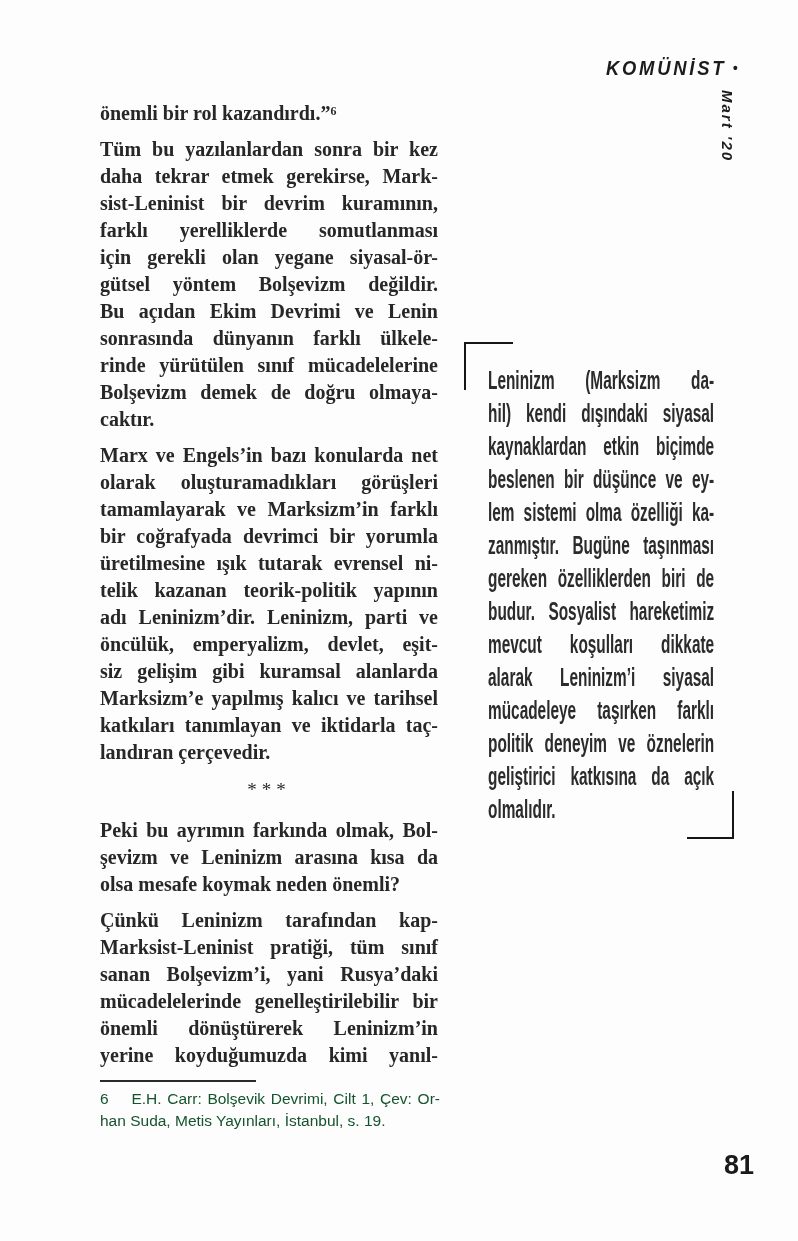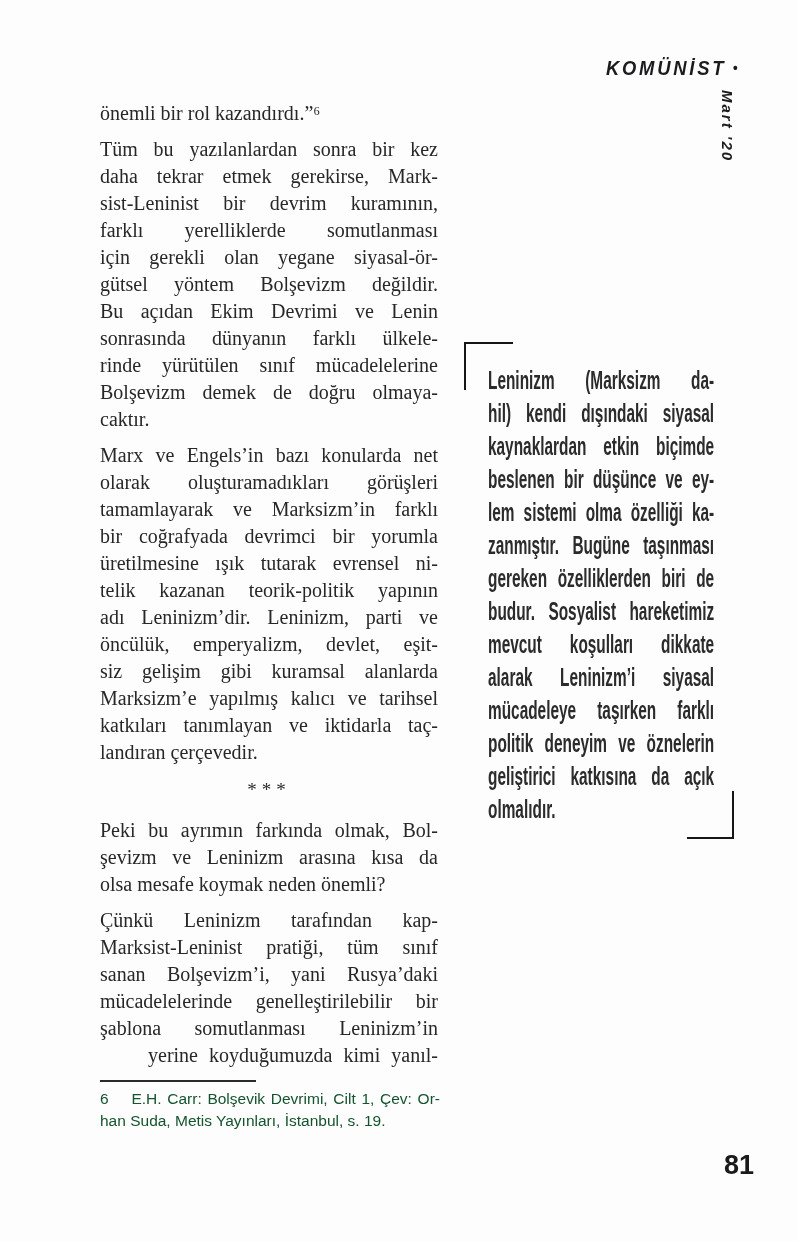--- a/index.html
+++ b/index.html
@@ -51,24 +51,24 @@
   
   .main-col {
     position: absolute;
     left: 100px;
     top: 100px;
     width: 338px;
     font-size: 20px;
     line-height: 27px;
     color: #272727;
   }
-  .para { margin: 0 0 9px 0; }
+  .para { margin: 0 0 9px 0; font-weight: bold; }
   .jline { text-align: justify; text-align-last: justify; }
   .para .jline:last-child { text-align-last: left; }
-  .para.cont .jline:last-child { text-align-last: justify; margin-left: 48px; }
+  .para.cont .jline:last-child { text-align-last: justify; }
   .separator {
     text-align: center;
     letter-spacing: 5px;
     font-size: 19px;
     margin: 10px 0 14px 0;
     color: #2a2a2a;
   }
 
   
   .quote-col {
@@ -185,21 +185,21 @@
     <div class="para">
         <div class="jline">Peki bu ayrımın farkında olmak, Bol-</div>
         <div class="jline">şevizm ve Leninizm arasına kısa da</div>
         <div class="jline">olsa mesafe koymak neden önemli?</div>
       </div>
     <div class="para cont">
         <div class="jline">Çünkü Leninizm tarafından kap-</div>
         <div class="jline">Marksist-Leninist pratiği, tüm sınıf</div>
         <div class="jline">sanan Bolşevizm’i, yani Rusya’daki</div>
         <div class="jline">mücadelelerinde genelleştirilebilir bir</div>
-        <div class="jline">şablona somutlanması Leninizm’in</div>
+        <div class="jline">önemli dönüştürerek Leninizm’in</div>
         <div class="jline">yerine koyduğumuzda kimi yanıl-</div>
       </div>
   </div>
 
   <div class="bracket-open"></div>
   <div class="quote-col">
     <div class="quote-inner">
         <div class="qline">Leninizm (Marksizm da-</div>
         <div class="qline">hil) kendi dışındaki siyasal</div>
         <div class="qline">kaynaklardan etkin biçimde</div>

